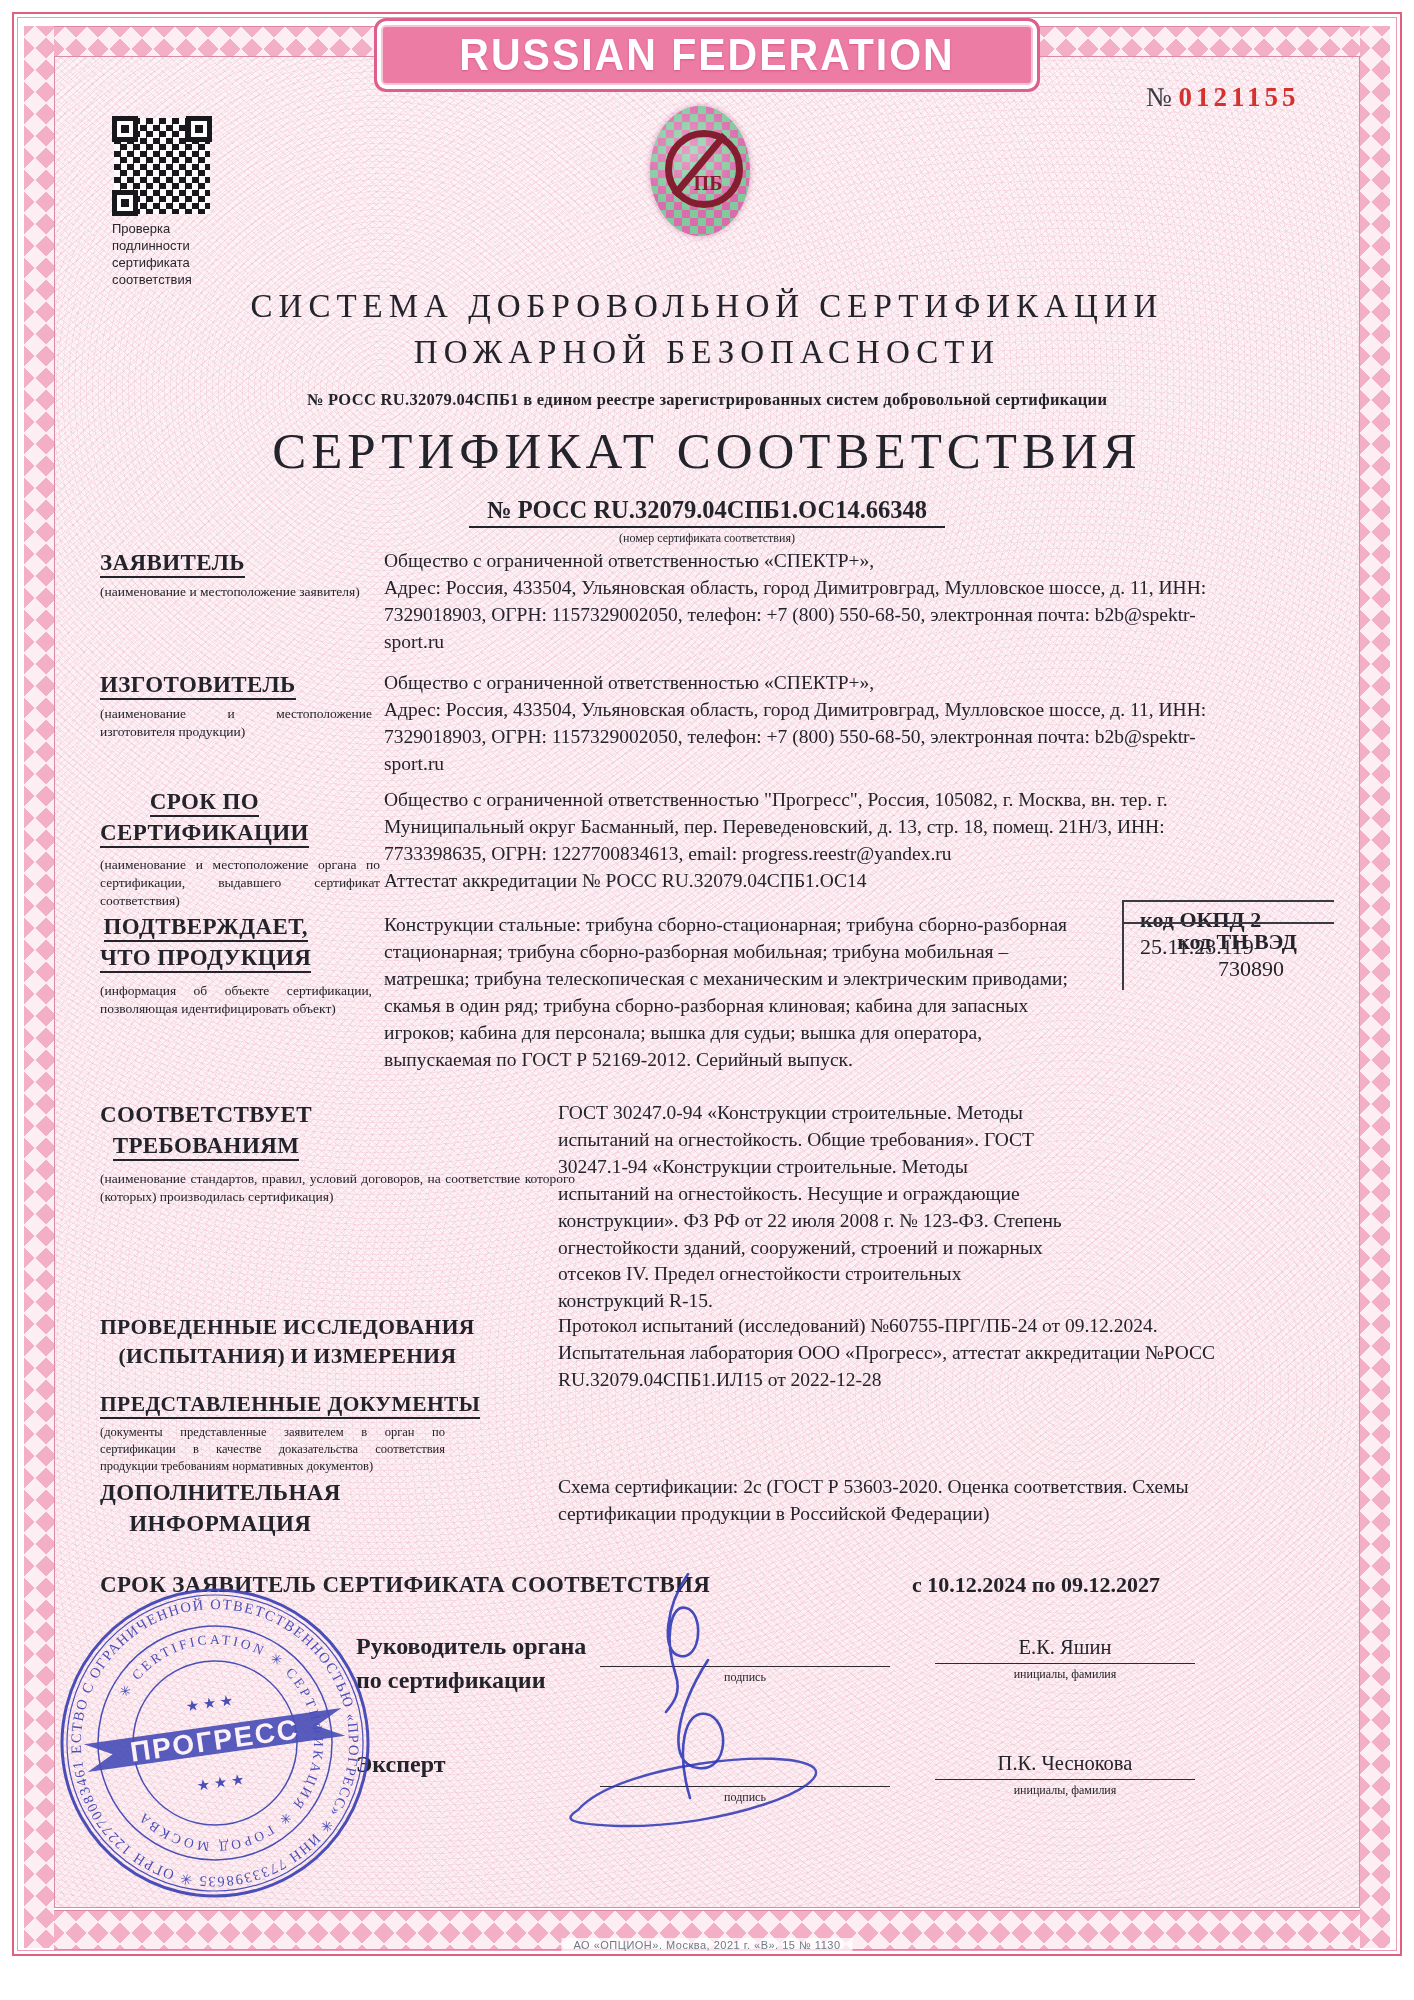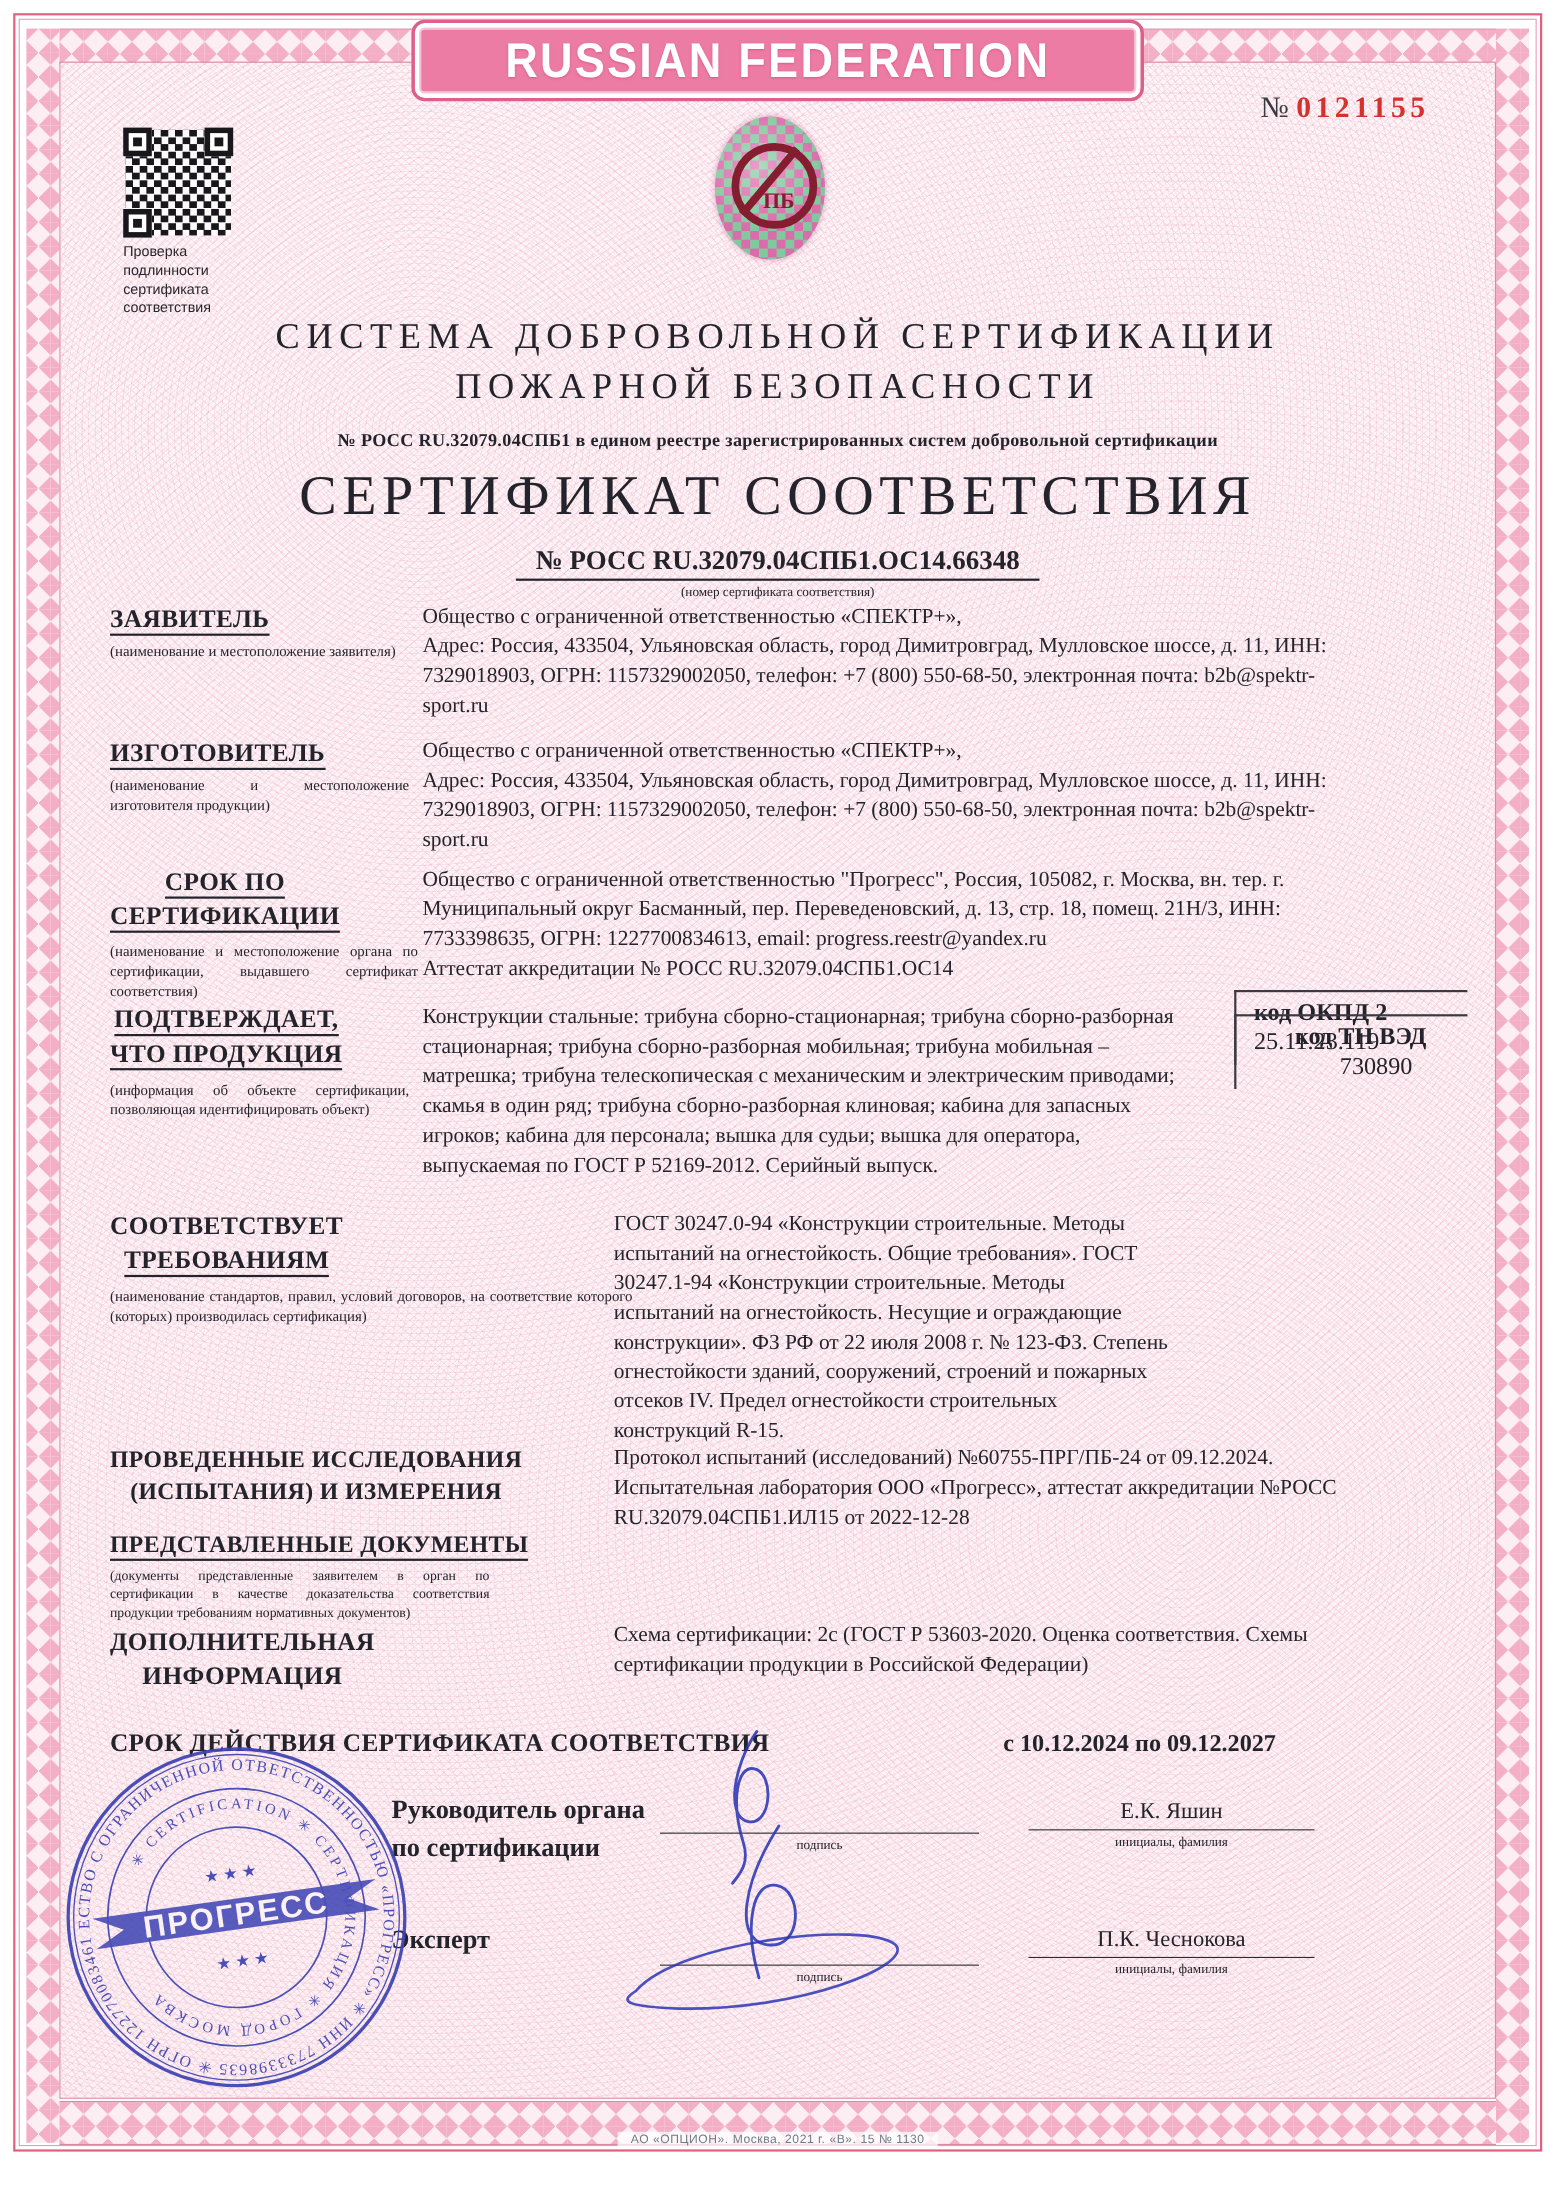--- a/index.html
+++ b/index.html
@@ -208,21 +208,21 @@
   <div class="lbl" style="top:1390px;font-size:21.5px;">
     <span class="u">ПРЕДСТАВЛЕННЫЕ ДОКУМЕНТЫ</span>
   </div>
   <div class="sub" style="top:1424px;width:345px;font-size:12.5px;">(документы представленные заявителем в орган по сертификации в качестве доказательства соответствия продукции требованиям нормативных документов)</div>
 
   <div class="lbl" style="top:1478px;">
     <span>ДОПОЛНИТЕЛЬНАЯ</span><br><span>ИНФОРМАЦИЯ</span>
   </div>
   <div class="txt colB" style="top:1474px;width:655px;">Схема сертификации: 2с (ГОСТ Р 53603-2020. Оценка соответствия. Схемы сертификации продукции в Российской Федерации)</div>
 
-  <div class="validity-lbl">СРОК ДЕЙСТВИЯ СЕРТИФИКАТА СООТВЕТСТВИЯ</div>
+  <div class="validity-lbl">СРОК ЗАЯВИТЕЛЬ СЕРТИФИКАТА СООТВЕТСТВИЯ</div>
   <div class="validity-val">с 10.12.2024 по 09.12.2027</div>
 
   <svg class="stamp" width="330" height="330" viewBox="0 0 330 330">
     <defs>
       <path id="ringOuter" d="M165,165 m-134,0 a134,134 0 1,1 268,0 a134,134 0 1,1 -268,0"></path>
       <path id="ringInner" d="M165,165 m-99,0 a99,99 0 1,1 198,0 a99,99 0 1,1 -198,0"></path>
     </defs>
     <circle cx="165" cy="165" r="153" fill="none" stroke="#3d43b4" stroke-width="3"></circle>
     <circle cx="165" cy="165" r="148" fill="none" stroke="#3d43b4" stroke-width="1.2"></circle>
     <circle cx="165" cy="165" r="117" fill="none" stroke="#3d43b4" stroke-width="1.5"></circle>

